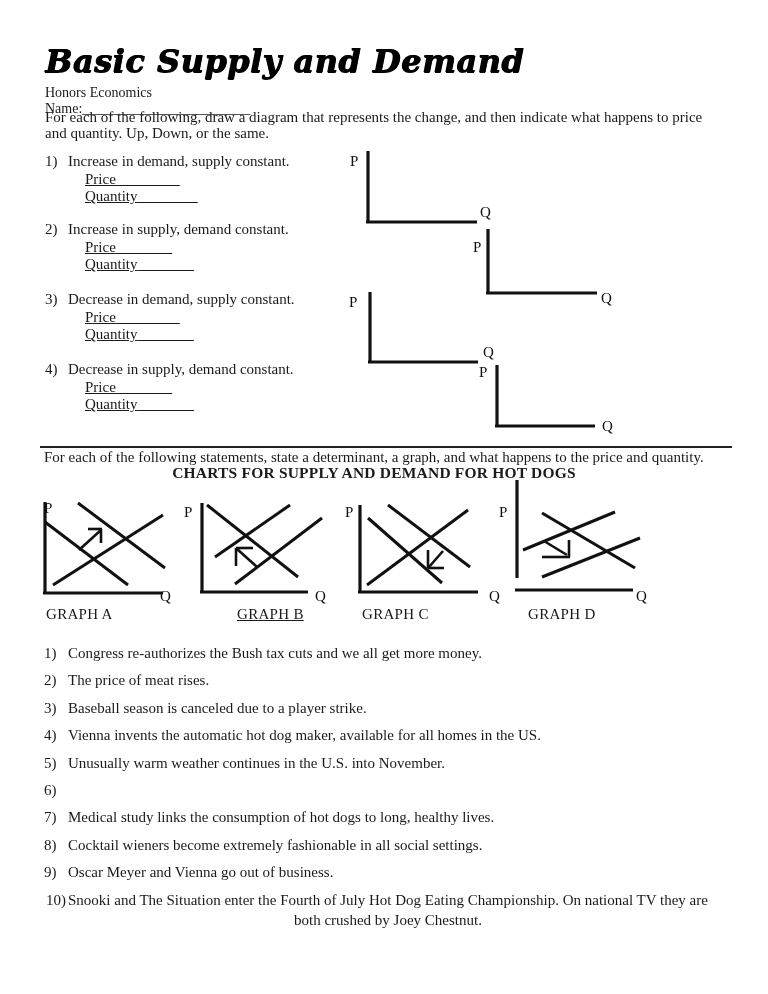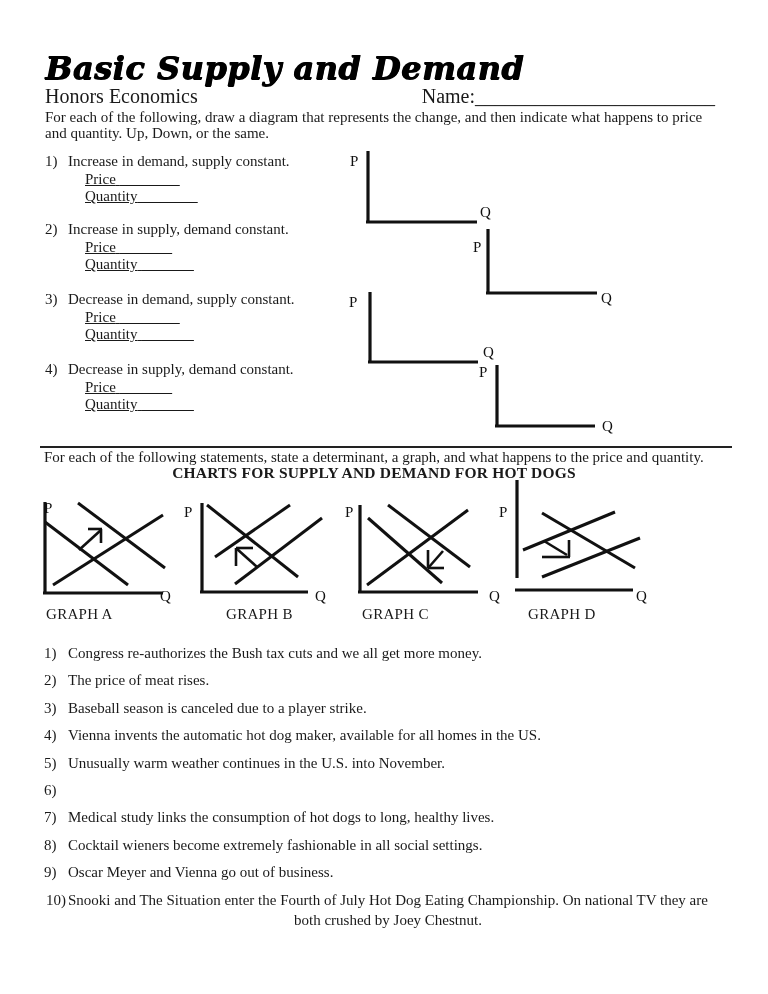--- a/index.html
+++ b/index.html
@@ -6,36 +6,35 @@
   html,body { background:#fff; }
   .page {
     position:relative; width:768px; height:994px; background:#ffffff;
     font-family:"Liberation Serif", serif; color:#1a1a1a; overflow:hidden;
   }
   .title {
     position:absolute; left:45px; top:42px;
     font-family:"DejaVu Serif", serif; font-style:italic; font-weight:bold;
     font-size:32px; letter-spacing:0.5px; color:#000;
     text-shadow:1px 0 0 #000, 0.5px 0.5px 0 #000;
-    margin-top:7px;
   }
-  .meta-row { position:absolute; left:45px; top:85px; width:670px; display:flex; justify-content:space-between; font-size:20px; }
+  .meta-row { position:absolute; left:45px; top:85px; width:670px; display:flex; justify-content:space-between; font-size:14px;flex-direction:column; }
   .name-wrap { white-space:nowrap; }
   .instr1 { position:absolute; left:45px; top:110px; width:676px; font-size:15px; line-height:15.5px; }
   .q1item { position:absolute; left:45px; width:320px; font-size:15px; line-height:17.5px; }
   .q1item .row1 { display:flex; }
   .q1item .num { width:23px; }
   .q1item .sub { margin-left:40px;text-decoration:underline; }
   .axes-svg { position:absolute; left:340px; top:145px; }
   .rule { position:absolute; left:40px; top:446px; width:692px; height:2px; background:#222; }
   .instr2 { position:absolute; left:44px; top:450px; width:690px; font-size:15px; line-height:15.5px; }
   .s2head { position:absolute; left:0px; top:464px; width:748px; text-align:center; font-size:15.5px; font-weight:bold; letter-spacing:0.2px; }
   .charts-svg { position:absolute; left:38px; top:478px; }
   .glabel { position:absolute; top:606px; font-size:15px; letter-spacing:0.3px; }
-  .glabel.a { left:46px; } .glabel.b { left:226px; } .glabel.c { left:362px; } .glabel.d { left:528px; }
+  .glabel.a { left:46px; } .glabel.b { left:237px;text-decoration:underline; } .glabel.c { left:362px; } .glabel.d { left:528px; }
   .stmt { position:absolute; left:44px; width:690px; font-size:15px; line-height:20px; display:flex; }
   .stmt .num { width:24px; flex:0 0 24px; }
   svg text { font-family:"Liberation Serif", serif; font-size:15px; fill:#111; }
   svg line { stroke:#111; }
   .axis { stroke-width:3.2px; }
   .curve { stroke-width:3px; }
   .arrow { stroke-width:2.6px; }
 </style>
 </head>
 <body>

